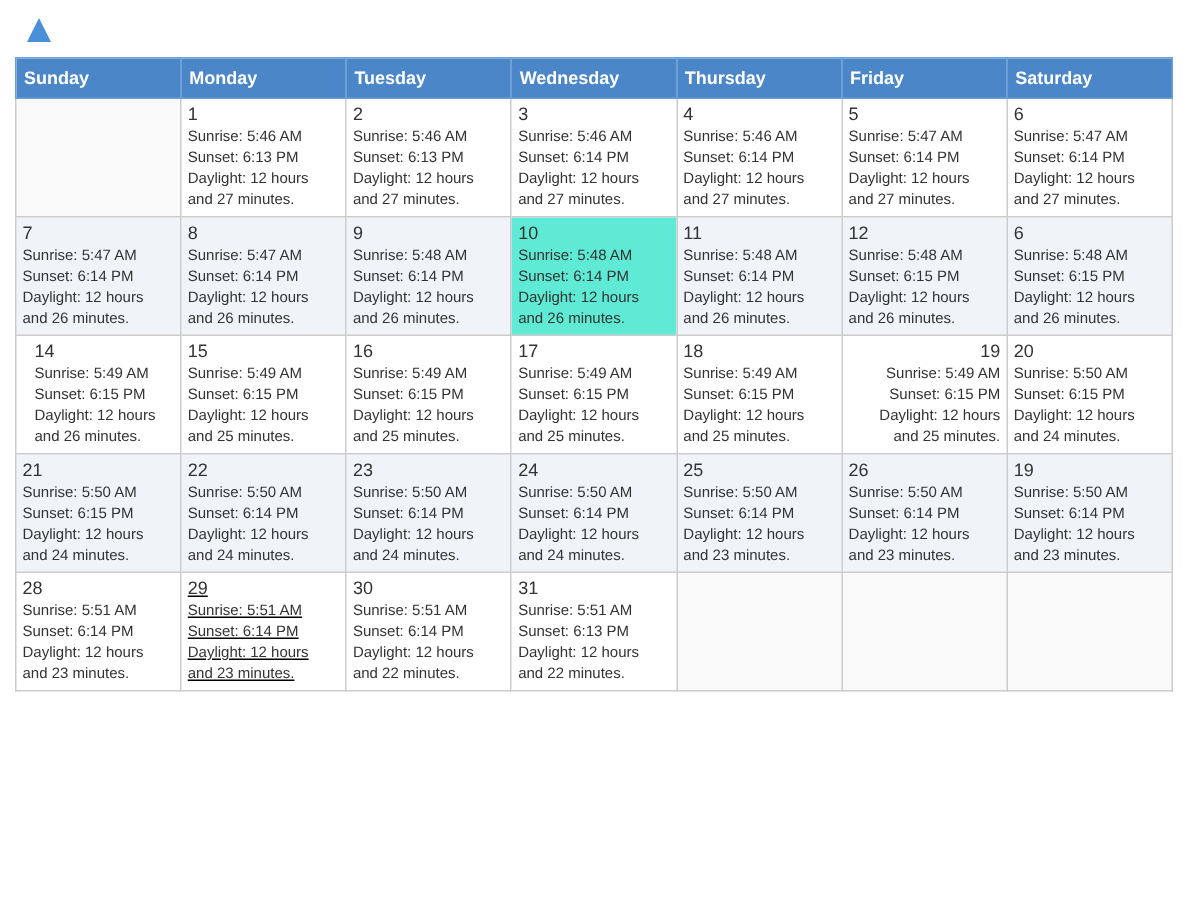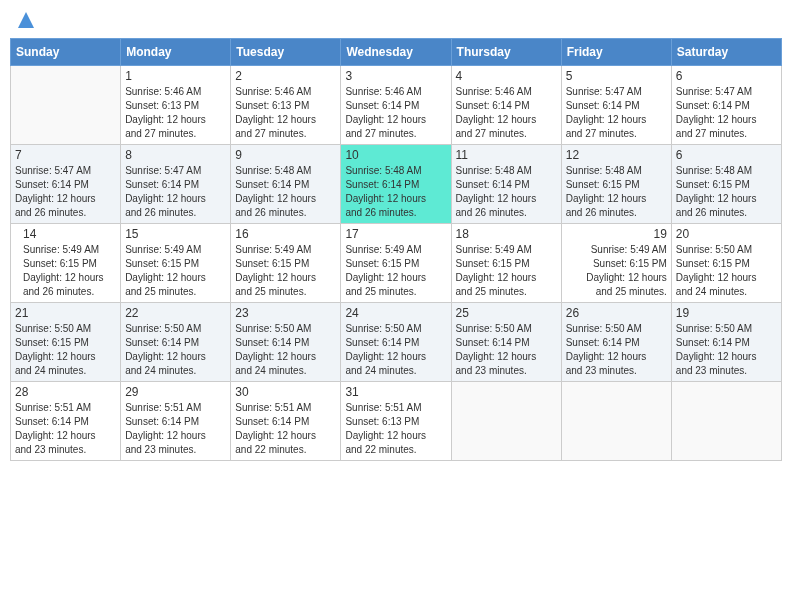--- a/index.html
+++ b/index.html
@@ -327,21 +327,21 @@
         </td>
       </tr>
       <tr>
         <td style="background: rgb(255, 255, 255);">
           <span class="day-number">28</span>
           <div class="day-info" style="white-space: pre-line;">Sunrise: 5:51 AM
 Sunset: 6:14 PM
 Daylight: 12 hours
 and 23 minutes.</div>
         </td>
-        <td style="background: rgb(255, 255, 255);">
+        <td style="background: rgb(255, 255, 255); text-decoration: underline;">
           <span class="day-number">29</span>
           <div class="day-info" style="white-space: pre-line;">Sunrise: 5:51 AM
 Sunset: 6:14 PM
 Daylight: 12 hours
 and 23 minutes.</div>
         </td>
         <td style="background: rgb(255, 255, 255);">
           <span class="day-number">30</span>
           <div class="day-info" style="white-space: pre-line;">Sunrise: 5:51 AM
 Sunset: 6:14 PM

